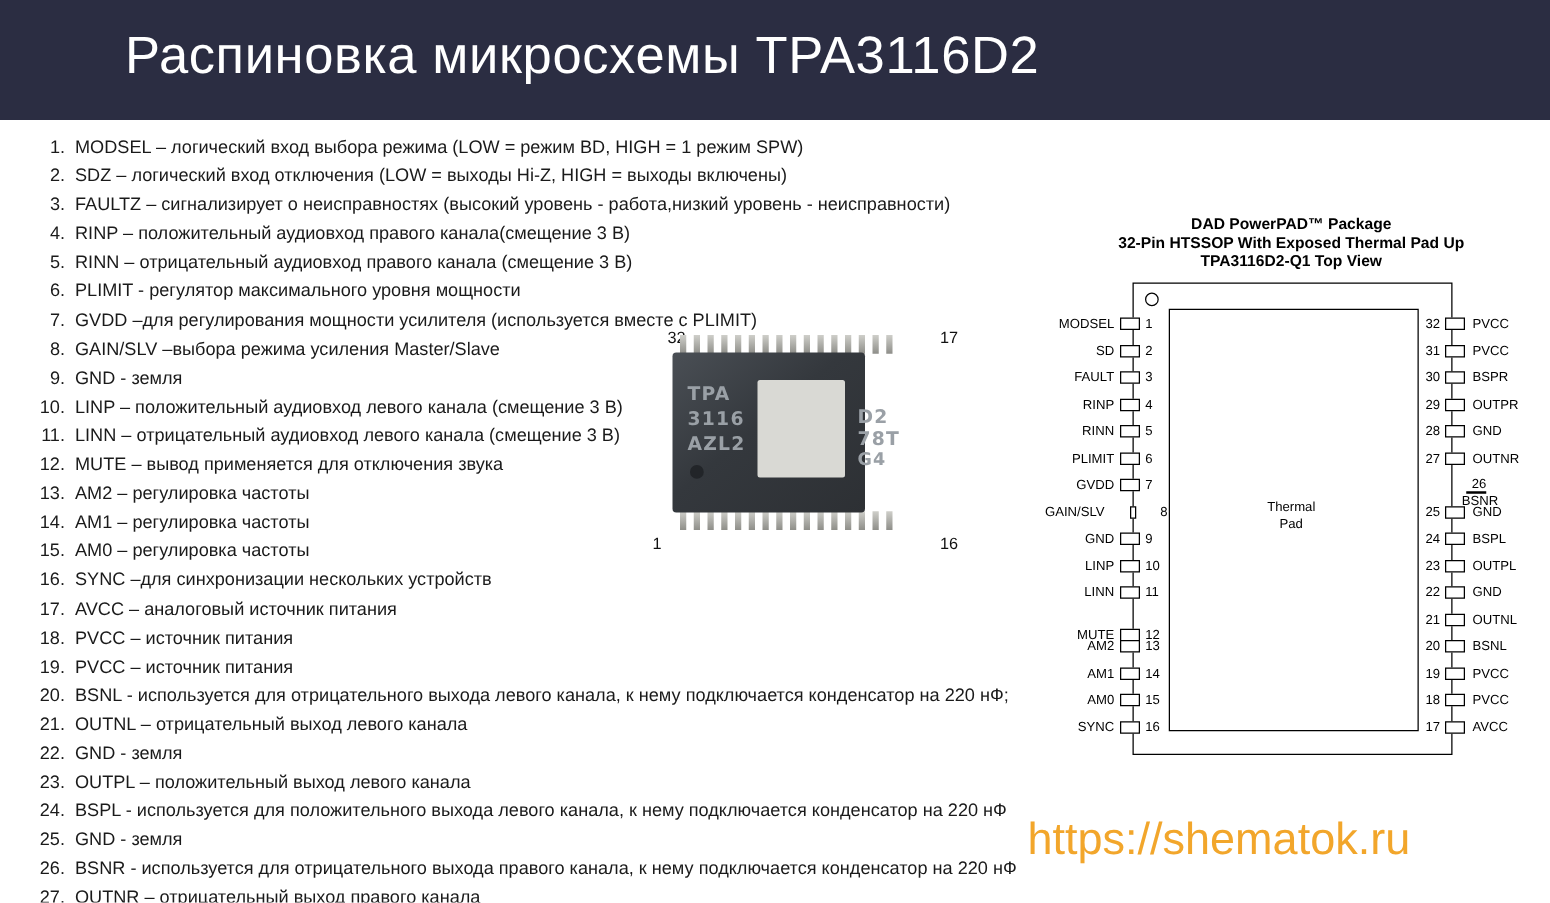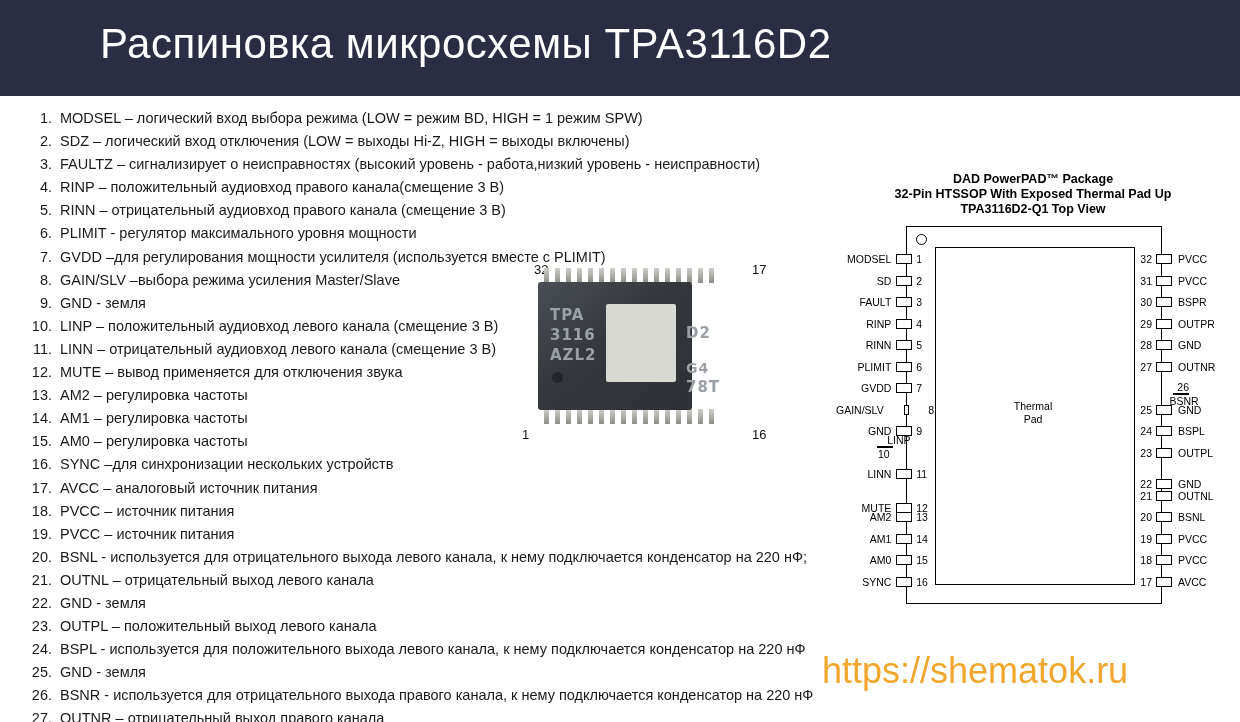--- a/index.html
+++ b/index.html
@@ -91,21 +91,21 @@
     color: #9aa0a6;
     font-family: "DejaVu Sans", sans-serif;
     font-weight: bold;
     font-size: 15px;
     letter-spacing: 1px;
   }
   #mark-tpa  { left: 12px; top: 24px; }
   #mark-3116 { left: 12px; top: 44px; }
   #mark-azl2 { left: 12px; top: 64px; }
   #mark-d2   { left: 148px; top: 42px; }
-  #mark-78t  { left: 148px; top: 60px; margin-top: 36px; }
+  #mark-78t  { left: 148px; top: 60px; }
   #mark-g4   { left: 148px; top: 78px; font-size: 14px; }
   #chip-dot {
     position: absolute;
     left: 14px;
     top: 90px;
     width: 11px;
     height: 11px;
     border-radius: 50%;
     background: #222529;
   }
@@ -471,21 +471,21 @@
       <div class="pkg-pin left" style="top: 230.5px; gap: 15px;">
         <span class="pname">GAIN/SLV</span>
         <span class="pad"></span>
         <span class="pnum">8</span>
       </div>
       <div class="pkg-pin left" style="top: 252px;">
         <span class="pname">GND</span>
         <span class="pad"></span>
         <span class="pnum">9</span>
       </div>
-      <div class="pkg-pin left" style="top: 273.5px; flex-direction: column;">
+      <div class="pkg-pin left" style="top: 273.5px;">
         <span class="pname">LINP</span>
         <span class="pad"></span>
         <span class="pnum">10</span>
       </div>
       <div class="pkg-pin left" style="top: 295px;">
         <span class="pname">LINN</span>
         <span class="pad"></span>
         <span class="pnum">11</span>
       </div>
       <div class="pkg-pin left" style="top: 329px;">
@@ -558,21 +558,21 @@
       <div class="pkg-pin right" style="top: 252px;">
         <span class="pnum">24</span>
         <span class="pad"></span>
         <span class="pname">BSPL</span>
       </div>
       <div class="pkg-pin right" style="top: 273.5px;">
         <span class="pnum">23</span>
         <span class="pad"></span>
         <span class="pname">OUTPL</span>
       </div>
-      <div class="pkg-pin right" style="top: 305px;">
+      <div class="pkg-pin right" style="top: 295px;">
         <span class="pnum">22</span>
         <span class="pad"></span>
         <span class="pname">GND</span>
       </div>
       <div class="pkg-pin right" style="top: 316.5px;">
         <span class="pnum">21</span>
         <span class="pad"></span>
         <span class="pname">OUTNL</span>
       </div>
       <div class="pkg-pin right" style="top: 338px;">

